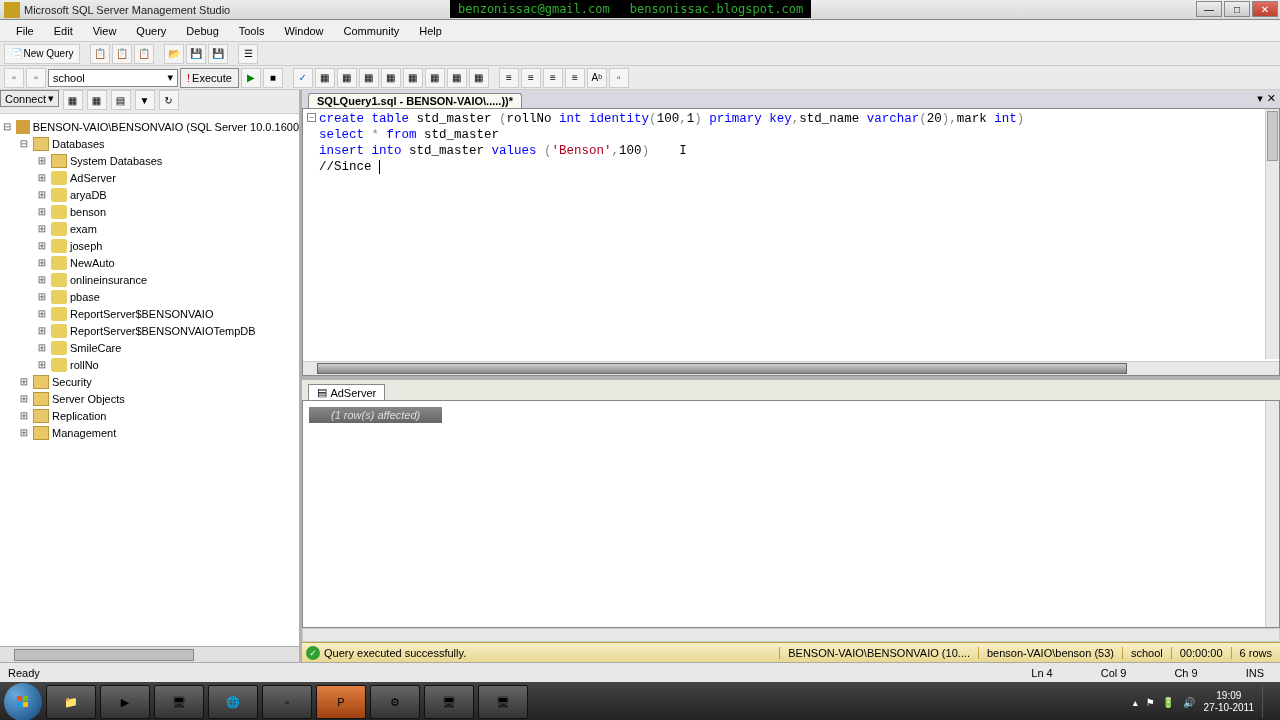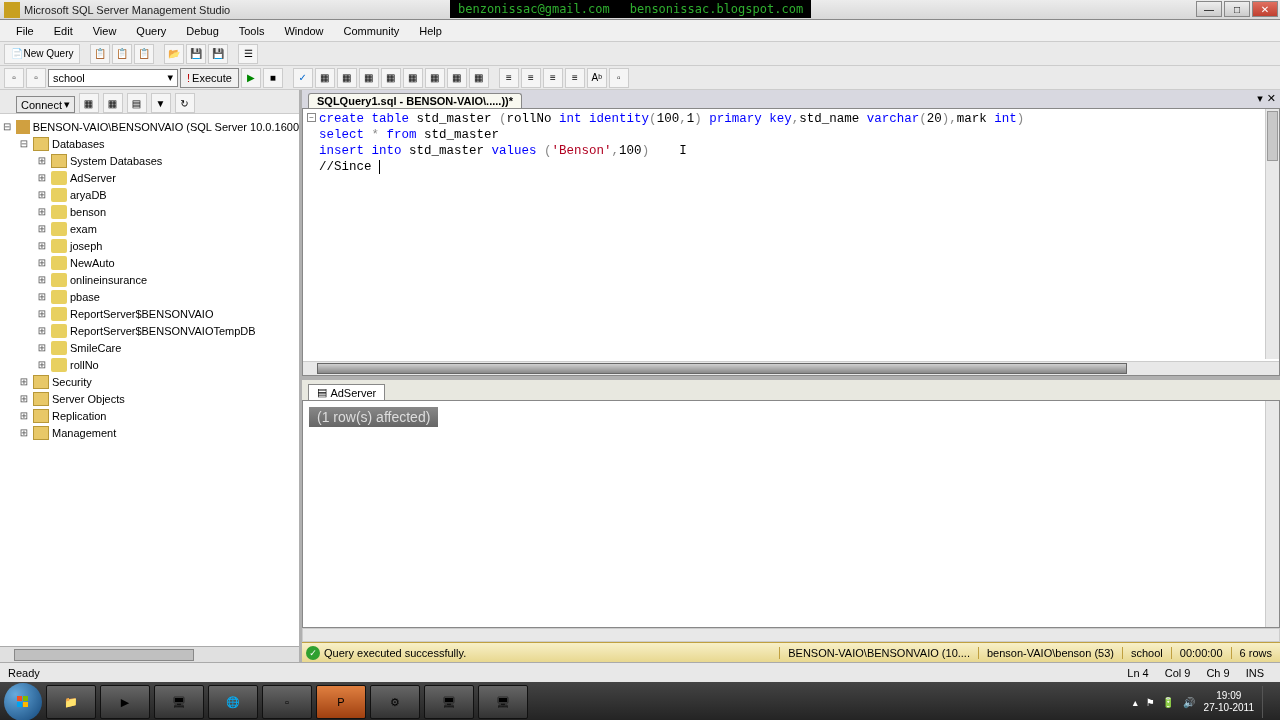--- a/index.html
+++ b/index.html
@@ -49,21 +49,21 @@
   border: 1px solid #888; background: #fff; height: 18px; width: 130px; padding: 0 4px;
   display: flex; align-items: center; justify-content: space-between;
 }
 .execute-btn {
   border: 1px solid #888; background: #f0f0f0; height: 20px; padding: 0 6px; display: flex; align-items: center; gap: 2px; cursor: pointer;
 }
 .body-area { display: flex; height: 572px; }
 .obj-explorer {
   width: 302px; background: #f8f8f8; border-right: 3px solid #b0b0b0; display: flex; flex-direction: column;
 }
-.oe-toolbar { height: 24px; background: #eaeaea; display: flex; align-items: flex-end; gap: 4px; padding: 0 16px; border-bottom: 1px solid #ccc; }
+.oe-toolbar { height: 24px; background: #eaeaea; display: flex; align-items: flex-start; gap: 4px; padding: 0 0; border-bottom: 1px solid #ccc; }
 .connect-btn { border: 1px solid #888; padding: 1px 4px; display:flex;align-items:center;gap:2px;cursor:pointer;}
 .tree { flex: 1; background: #fff; overflow: auto; padding: 4px 0; }
 .tree-row { display: flex; align-items: center; height: 17px; cursor: pointer; white-space: nowrap; }
 .exp { width: 12px; text-align: center; font-size: 10px; color: #555; display:inline-block; }
 .ticon { width: 16px; height: 14px; margin: 0 3px; display:inline-block; }
 .ticon.server { background: #d0a040; }
 .ticon.folder { background: #e8c868; border: 1px solid #b89838; }
 .ticon.db { background: #e8d060; border-radius: 2px; }
 .oe-scroll { height: 16px; background: #e0e0e0; border-top: 1px solid #aaa; position:relative;}
 .oe-scroll .thumb { position:absolute; left:14px; width:180px; height:12px; top:2px; background:#c0c0c0; border:1px solid #888;}
@@ -79,30 +79,30 @@
 .editor .scroll-h { position:absolute; left:0;right:0;bottom:0;height:14px;background:#e8e8e8;border-top:1px solid #ccc;}
 .editor .scroll-h .thumb{position:absolute;left:14px;top:1px;bottom:1px;width:810px;background:linear-gradient(#d0d0d0,#888);border:1px solid #666;}
 .editor .outline-collapse { position:absolute; left:4px; top:4px; width:9px;height:9px;border:1px solid #888; font-size:8px; line-height:7px; text-align:center; color:#555;}
 .kw-blue { color: #0000ff; }
 .kw-red { color: #b00020; }
 .kw-gray { color: #888; }
 .results-pane { flex:1; display:flex; flex-direction:column; border-top: 4px solid #b0b0b0;}
 .results-tabs { height: 20px; background: #e8e8e0; display:flex; align-items:flex-end; padding-left:6px;}
 .results-tab { background:#fff; border:1px solid #888; border-bottom:none; padding:1px 8px; display:flex;align-items:center;gap:3px;font-size:11px;}
 .results-body { flex:1; background:#fff; border:1px solid #888; padding:6px; position:relative;}
-.results-body .msg-text { display:inline-block; background: linear-gradient(#888,#666); color:#ddd; padding:2px 8px; font-size:14px; filter: blur(0.5px);}
+.results-body .msg-text { display:inline-block; background: linear-gradient(#888,#666); color:#ddd; padding:2px 22px; font-size:11px; filter: blur(0.5px); font-style: italic;}
 .results-body .scroll-v { position:absolute;right:0;top:0;bottom:0;width:14px;background:#e8e8e8;border-left:1px solid #ccc;}
 .results-scroll-h { height:14px;background:#e8e8e8;border:1px solid #ccc; position:relative;}
 .status-query { height:20px; background:linear-gradient(#f8f0c8,#e8d890); display:flex; align-items:center; font-size:11px; border-top:1px solid #c0a040;}
 .status-query .ok { width:14px;height:14px;border-radius:7px;background:#30a030;margin:0 4px;display:flex;align-items:center;justify-content:center;color:#fff;font-size:9px;}
 .status-query .spacer{flex:1;}
 .status-query .cell{padding:0 8px;border-left:1px solid #c0a040;}
 .statusbar { height:20px; background:#e8e8e8; display:flex;align-items:center;padding:0 8px;font-size:11px;border-top:1px solid #aaa;}
 .statusbar .spacer{flex:1;}
-.statusbar .cell{padding:0 8px;}
+.statusbar .cell{padding:0 8px;margin-left:32px;}
 .taskbar { height:40px; background:linear-gradient(#444,#222); display:flex;align-items:center;padding:0 4px; gap:4px;}
 .start-orb{width:38px;height:38px;border-radius:19px;background:radial-gradient(circle at 30% 30%,#6ad,#147);display:flex;align-items:center;justify-content:center;}
 .task-item{width:50px;height:34px;background:linear-gradient(#666,#333);border:1px solid #111;border-radius:2px;display:flex;align-items:center;justify-content:center;}
 .tray{margin-left:auto;display:flex;align-items:center;color:#fff;gap:8px;padding:0 6px;font-size:10px;}
 .tray .time{text-align:center;line-height:12px;}
 .caret { display:inline-block; width:1px; height:14px; background:#000; vertical-align:middle; animation: none;}
 .icon-svg{width:12px;height:12px;}
 </style>
 </head>
 <body>

